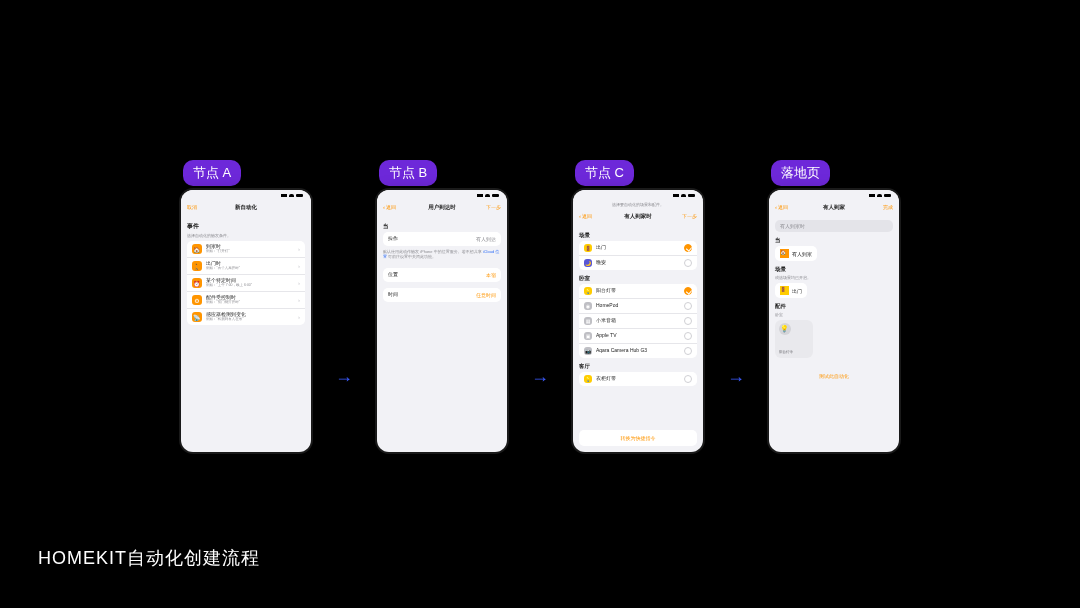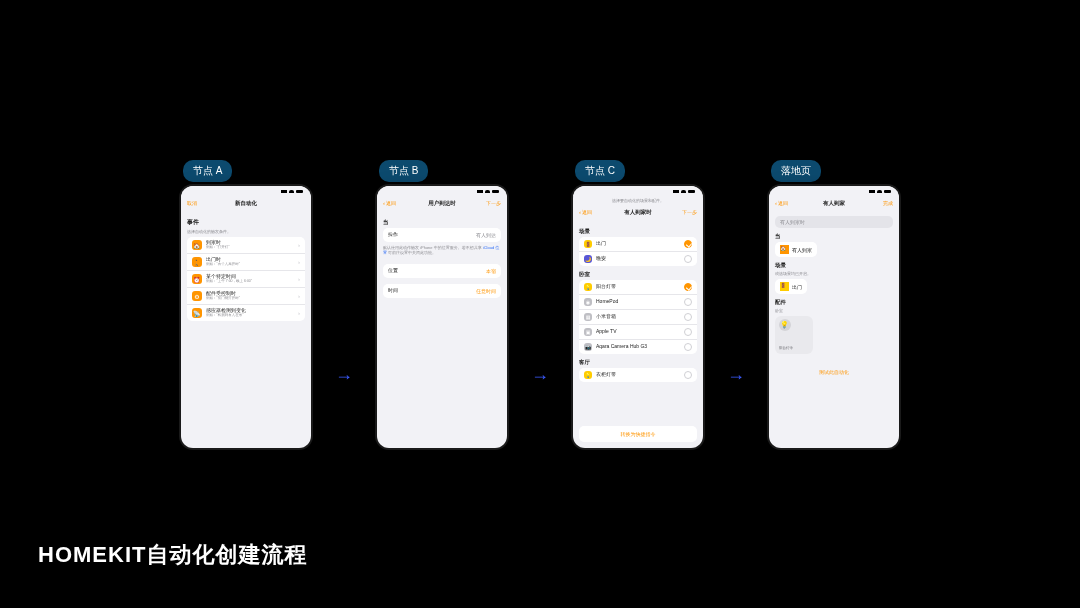--- a/index.html
+++ b/index.html
@@ -18,23 +18,23 @@
     align-items: flex-start;
     justify-content: center;
     gap: 24px;
   }
   .flow-col {
     display: flex;
     flex-direction: column;
     align-items: flex-start;
   }
   .badge {
-    background: #0c4a6e;
+    background: #6d28d9;
     color: #fff;
-    font-size: 10px;
+    font-size: 13px;
     padding: 4px 10px;
     border-radius: 10px;
     margin-bottom: 4px;
     margin-left: 2px;
     font-weight: 500;
   }
   .phone {
     width: 130px;
     height: 262px;
     background: #f2f2f6;
@@ -146,21 +146,21 @@
     padding:3px 5px; font-size:5px; color:#8e8e93;
   }
 
   .arrow {
     align-self:center; margin-top:140px;
     color:#3b5bff; font-size:18px; line-height:1;
   }
 
   .caption {
     position:absolute; left:38px; bottom:38px;
-    color:#fff; font-size:22px; font-weight:700; letter-spacing:1px;
+    color:#fff; font-size:18px; font-weight:400; letter-spacing:1px;
   }
 </style>
 </head>
 <body>
 
 <div class="stage">
 
   <div class="flow-col">
     <div class="badge">节点 A</div>
     <div class="phone">

